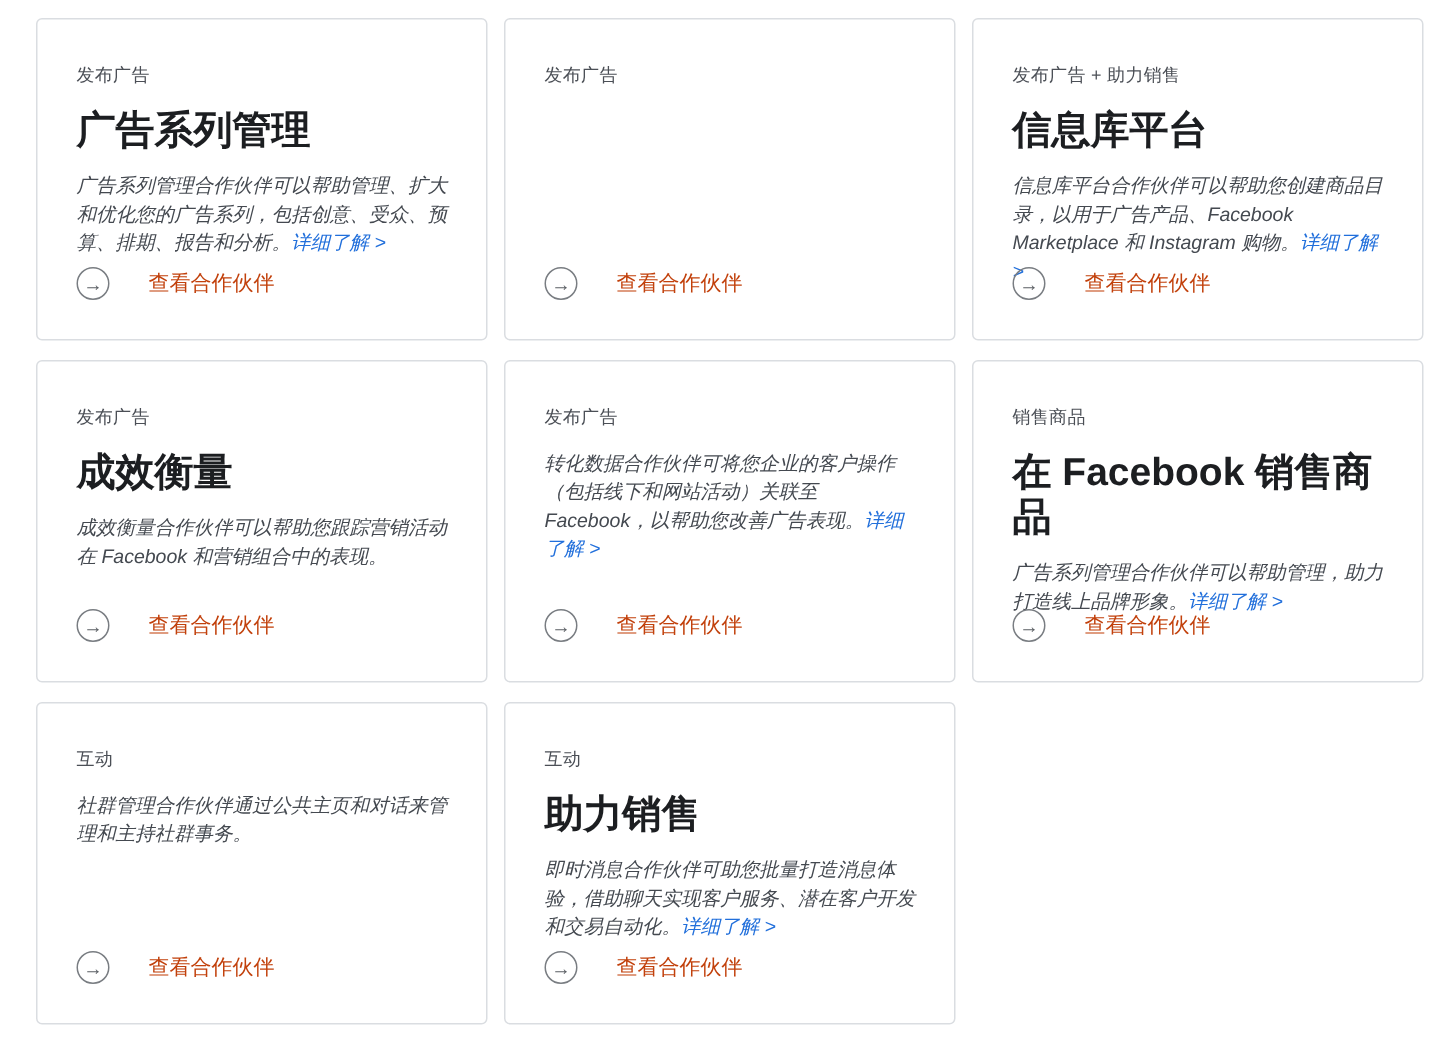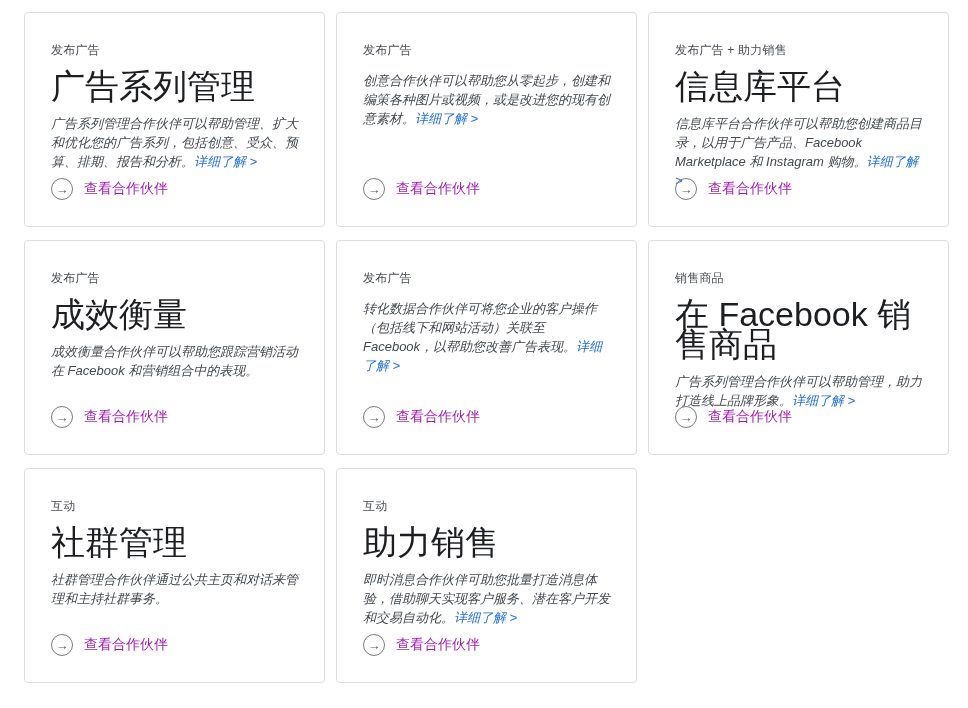--- a/index.html
+++ b/index.html
@@ -28,23 +28,23 @@
     overflow: hidden;
   }
   .card-category {
     font-size: 12px;
     line-height: 15px;
     color: #4b4f56;
     letter-spacing: 0.2px;
   }
   .card-title {
     margin-top: 13px;
-    font-size: 34px;
+    font-size: 26px;
     line-height: 30px;
-    font-weight: 400;
+    font-weight: 700;
     color: #1c1e21;
   }
   .card-desc {
     margin-top: 13px;
     font-size: 13px;
     line-height: 19px;
     color: #444950;
     font-style: italic;
   }
   .learn-more {
@@ -68,43 +68,42 @@
     border-radius: 50%;
     display: flex;
     align-items: center;
     justify-content: center;
     font-size: 13px;
     line-height: 1;
     color: #5b5f64;
     flex: 0 0 auto;
   }
   .cta-label {
-    margin-left: 11px;
+    margin-left: 26px;
     font-size: 14px;
-    color: #a21caf;
+    color: #c2410c;
   }
 </style>
 </head>
 <body>
 
 <div class="cards-grid">
 
   <div class="card">
     <div class="card-category">发布广告</div>
     <h2 class="card-title">广告系列管理</h2>
     <p class="card-desc"><span>广告系列管理合作伙伴可以帮助管理、扩大和优化您的广告系列，包括创意、受众、预算、排期、报告和分析。</span><a class="learn-more">详细了解 &gt;</a></p>
     <a class="card-cta">
       <span class="cta-circle">→</span>
       <span class="cta-label">查看合作伙伴</span>
     </a>
   </div>
 
   <div class="card">
     <div class="card-category">发布广告</div>
-    <p class="card-desc"><span>创意合作伙伴可以帮助您从零起步，创建和编策各种图片或视频，或是改进您的现有创意素材。</span><a class="learn-more">详细了解 &gt;</a></p>
     <a class="card-cta">
       <span class="cta-circle">→</span>
       <span class="cta-label">查看合作伙伴</span>
     </a>
   </div>
 
   <div class="card">
     <div class="card-category">发布广告 + 助力销售</div>
     <h2 class="card-title">信息库平台</h2>
     <p class="card-desc"><span>信息库平台合作伙伴可以帮助您创建商品目录，以用于广告产品、Facebook Marketplace 和 Instagram 购物。</span><a class="learn-more">详细了解 &gt;</a></p>
@@ -138,21 +137,20 @@
     <h2 class="card-title">在 Facebook 销售商品</h2>
     <p class="card-desc"><span>广告系列管理合作伙伴可以帮助管理，助力打造线上品牌形象。</span><a class="learn-more">详细了解 &gt;</a></p>
     <a class="card-cta">
       <span class="cta-circle">→</span>
       <span class="cta-label">查看合作伙伴</span>
     </a>
   </div>
 
   <div class="card">
     <div class="card-category">互动</div>
-    <h2 class="card-title">社群管理</h2>
     <p class="card-desc"><span>社群管理合作伙伴通过公共主页和对话来管理和主持社群事务。</span></p>
     <a class="card-cta">
       <span class="cta-circle">→</span>
       <span class="cta-label">查看合作伙伴</span>
     </a>
   </div>
 
   <div class="card">
     <div class="card-category">互动</div>
     <h2 class="card-title">助力销售</h2>

